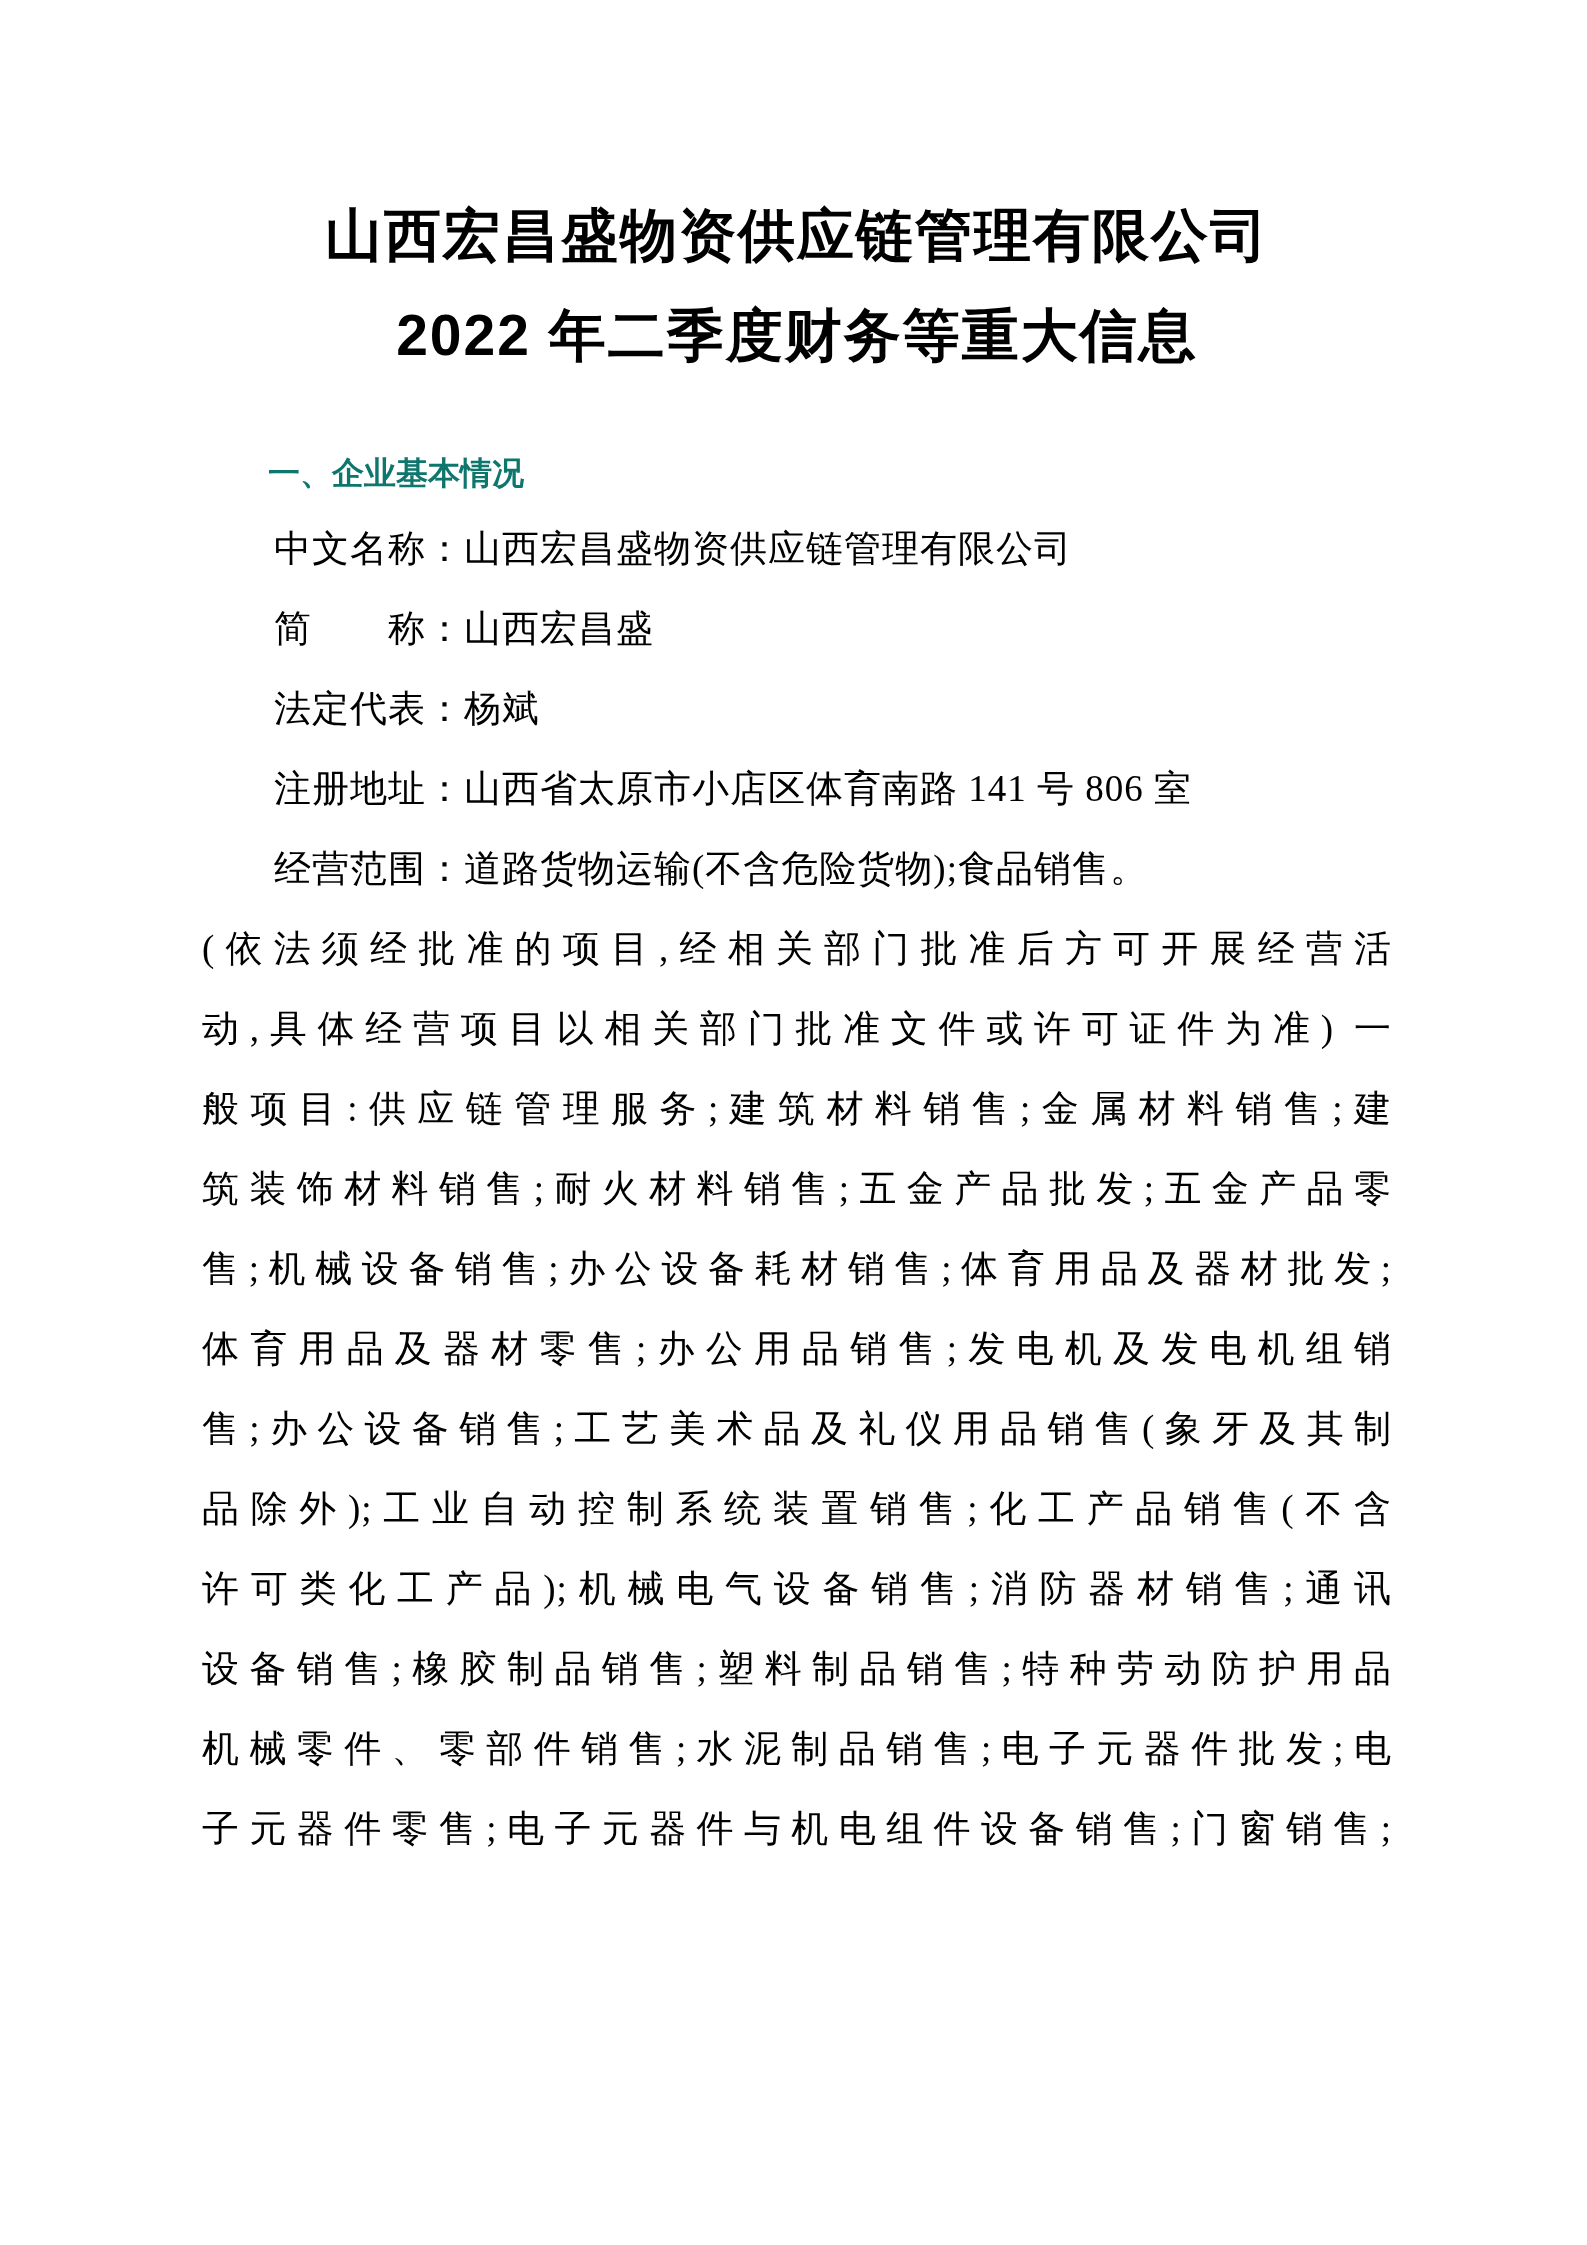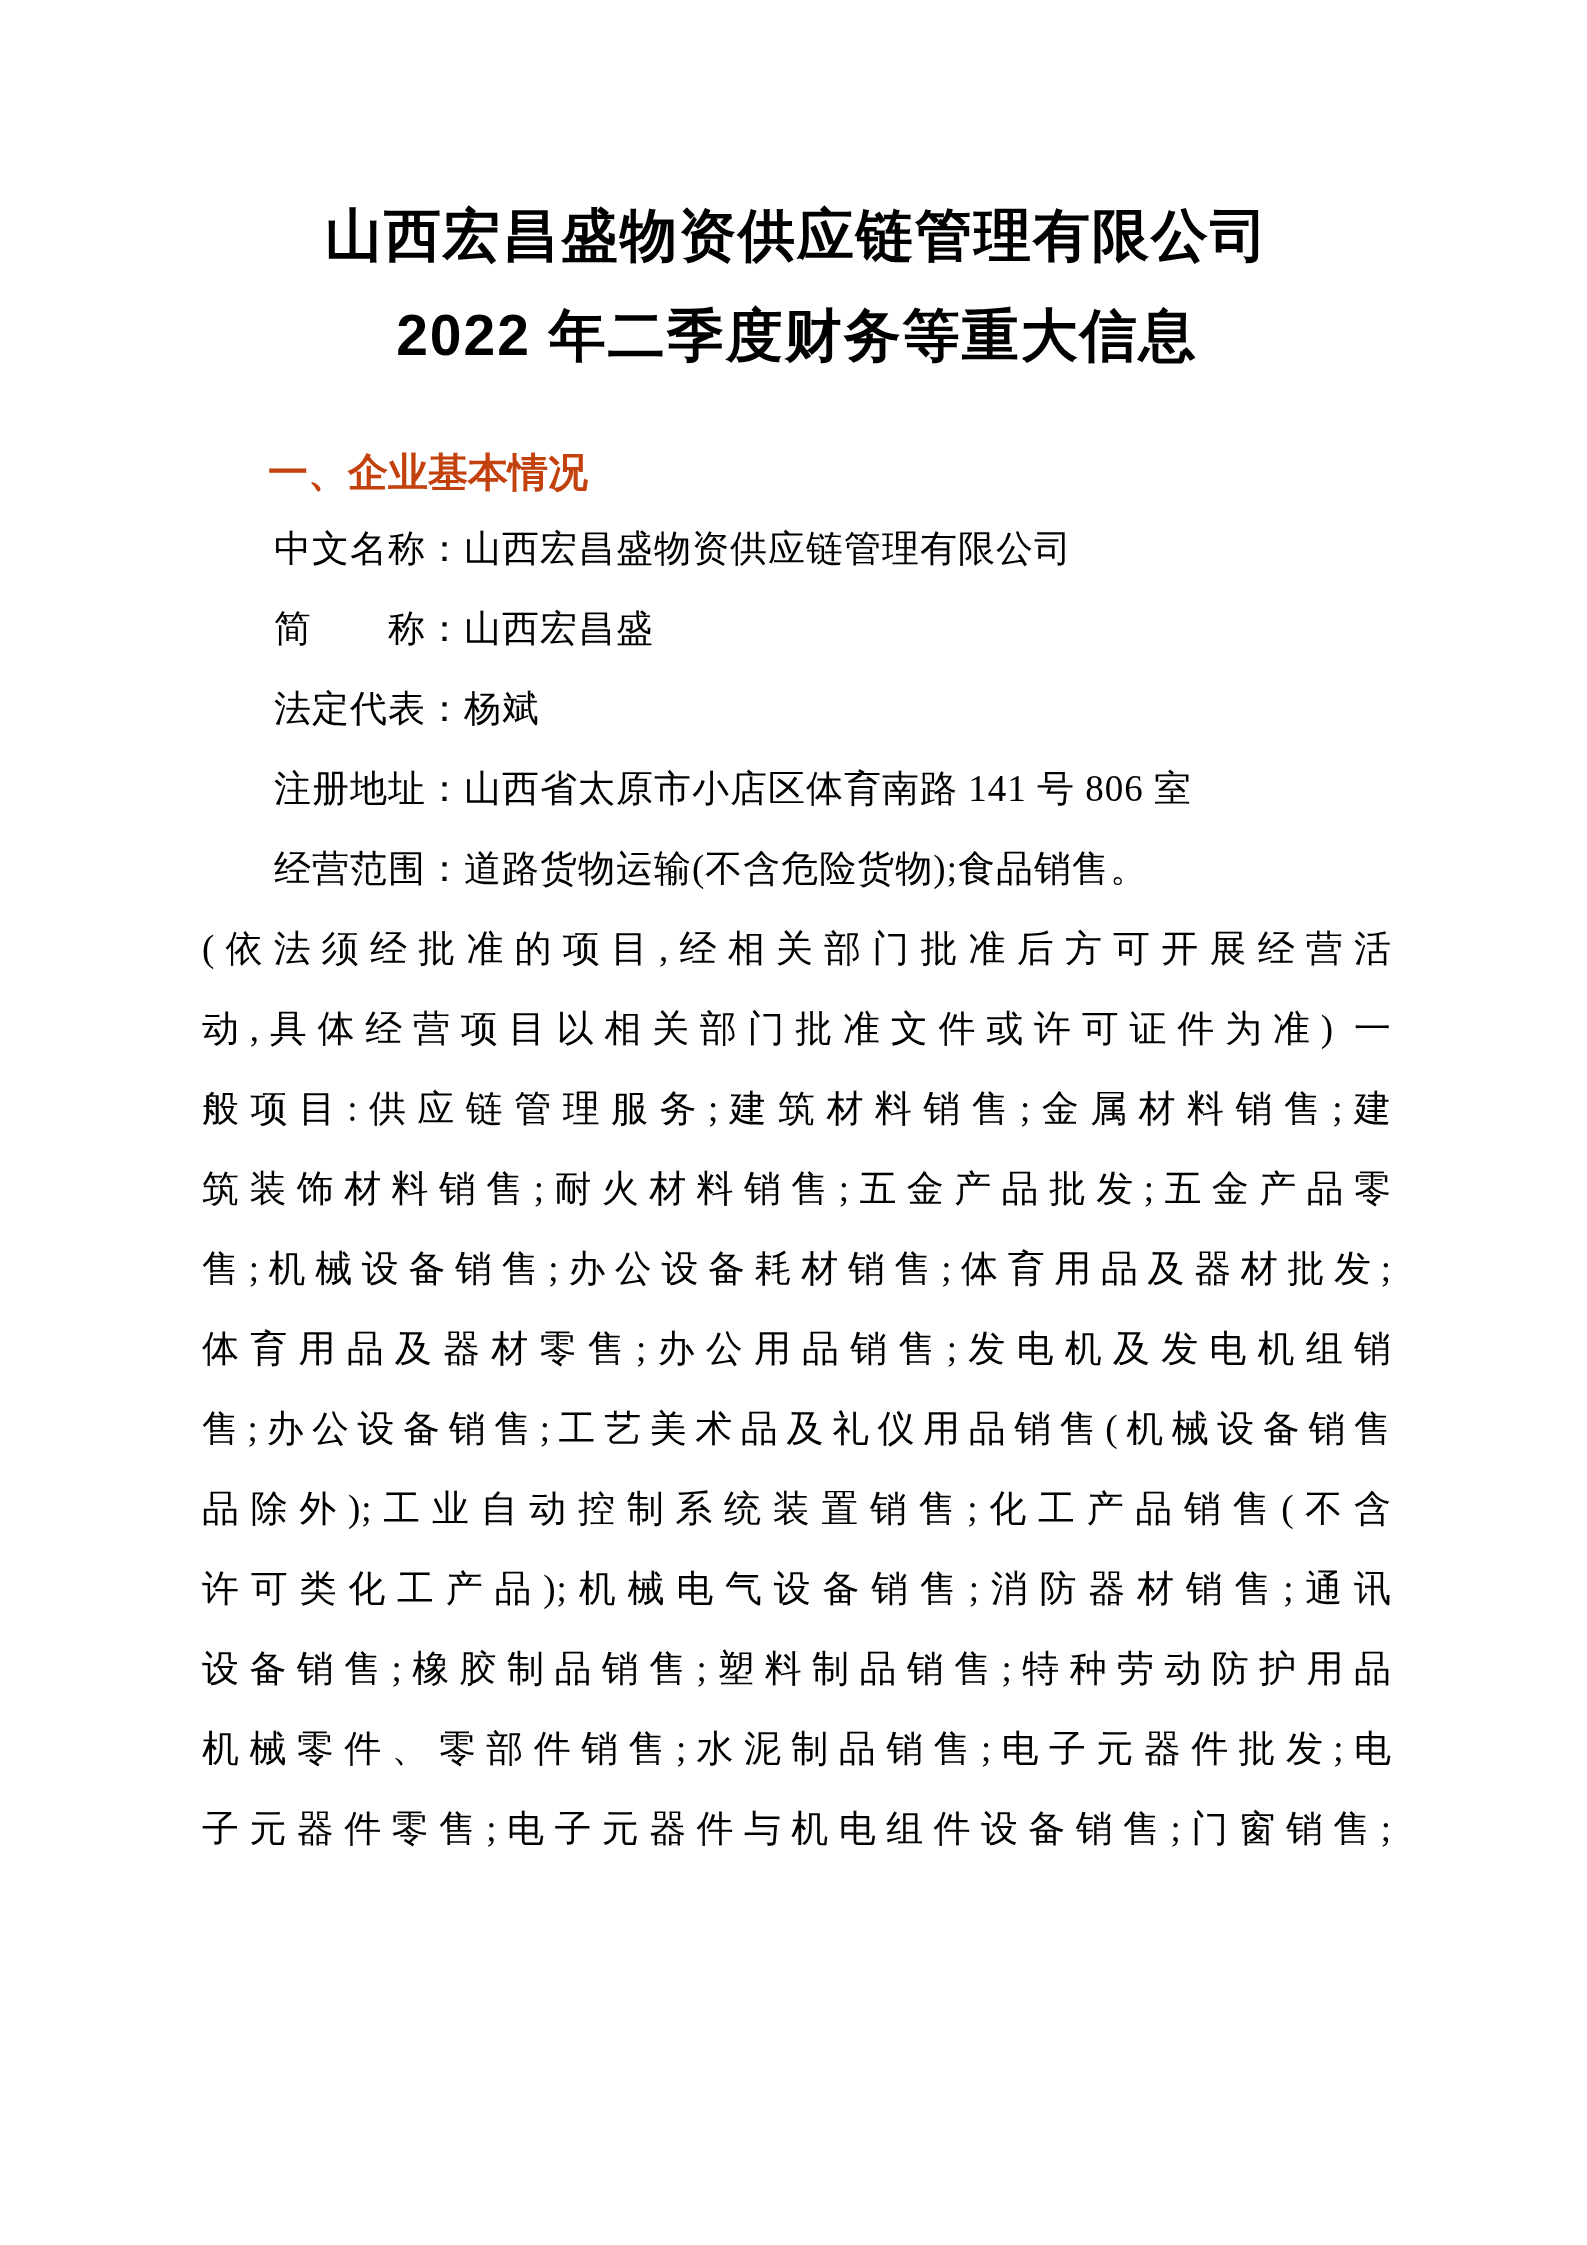--- a/index.html
+++ b/index.html
@@ -25,25 +25,25 @@
     font-family: "Liberation Sans", "DejaVu Sans", sans-serif;
     font-weight: bold;
     font-size: 57px;
     line-height: 100px;
     color: #000000;
   }
   .title-line { display: block; letter-spacing: 2px; }
   .section-heading {
     margin-top: 60px;
     padding-left: 66px;            
-    font-family: Liberation Serif, serif;
+    font-family: Liberation Sans, sans-serif;
     font-weight: bold;
-    font-size: 40px;
+    font-size: 32px;
     line-height: 56px;
-    color: #c2410c;
+    color: #0f766e;
   }
   .fields { margin-top: 8px; }
   .field-line {
     font-size: 37px;
     line-height: 80px;
     height: 80px;
     text-indent: 72px;             
     white-space: pre;
     letter-spacing: 1px;
   }
@@ -93,21 +93,21 @@
   <div class="para-line">动,具体经营项目以相关部门批准文件或许可证件为准) 一</div>
 
   <div class="para-line">般项目:供应链管理服务;建筑材料销售;金属材料销售;建</div>
 
   <div class="para-line">筑装饰材料销售;耐火材料销售;五金产品批发;五金产品零</div>
 
   <div class="para-line">售;机械设备销售;办公设备耗材销售;体育用品及器材批发;</div>
 
   <div class="para-line">体育用品及器材零售;办公用品销售;发电机及发电机组销</div>
 
-  <div class="para-line">售;办公设备销售;工艺美术品及礼仪用品销售(机械设备销售</div>
+  <div class="para-line">售;办公设备销售;工艺美术品及礼仪用品销售(象牙及其制</div>
 
   <div class="para-line">品除外);工业自动控制系统装置销售;化工产品销售(不含</div>
 
   <div class="para-line">许可类化工产品);机械电气设备销售;消防器材销售;通讯</div>
 
   <div class="para-line">设备销售;橡胶制品销售;塑料制品销售;特种劳动防护用品</div>
 
 
   <div class="para-line">机械零件、零部件销售;水泥制品销售;电子元器件批发;电</div>
 

